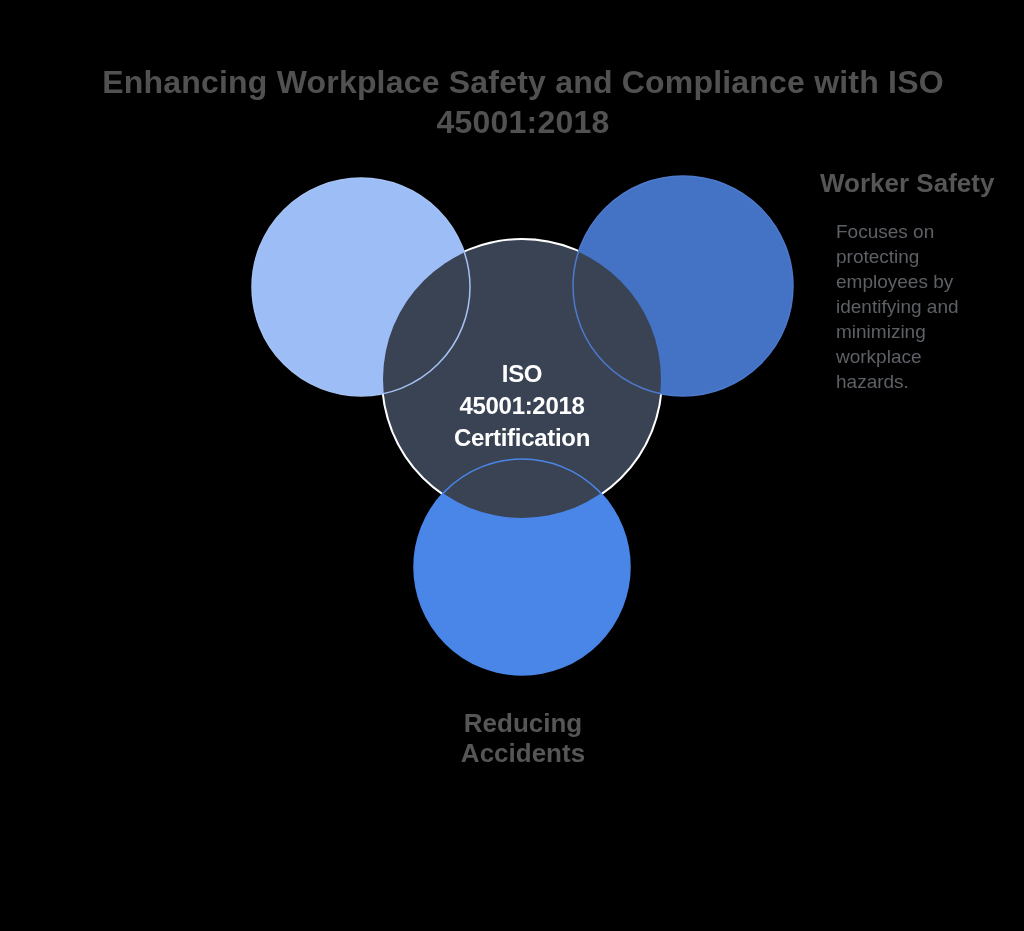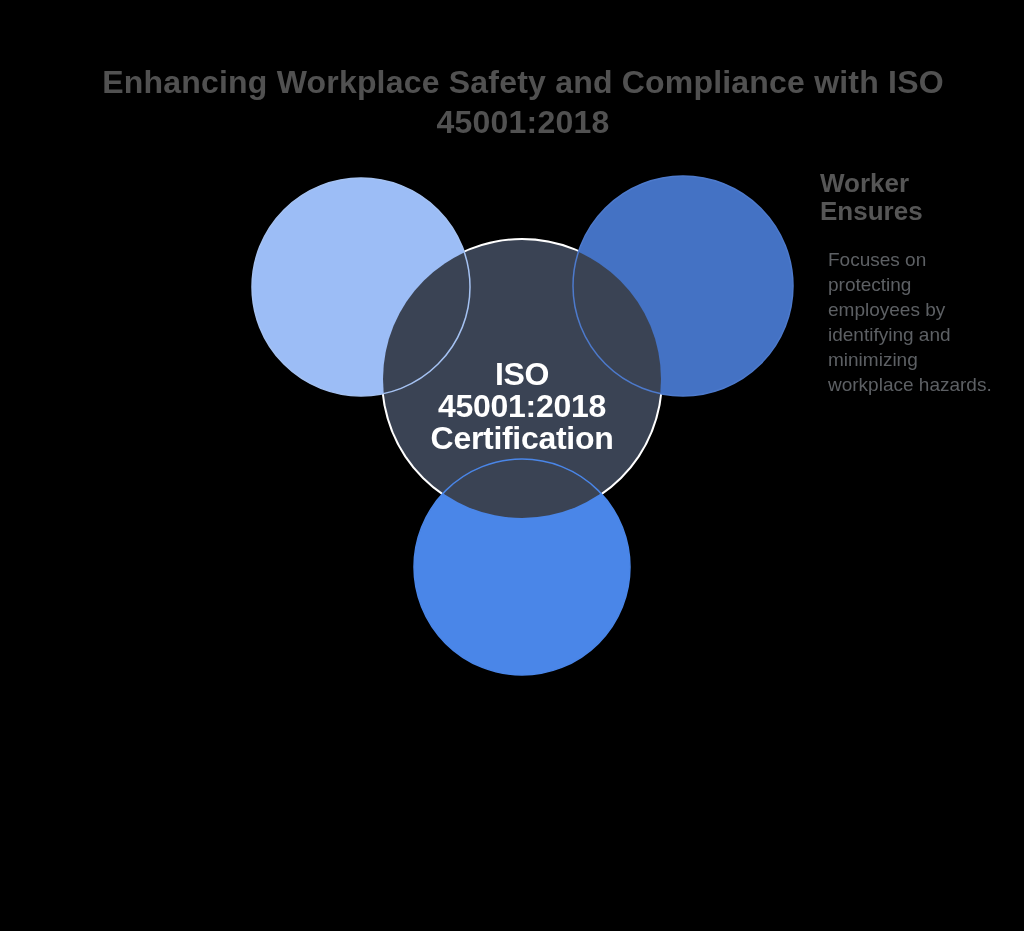--- a/index.html
+++ b/index.html
@@ -17,33 +17,33 @@
     font-size: 32px; font-weight: bold; line-height: 40px;
     letter-spacing: 0.2px;
     color: #515151;
     white-space: pre-line;
   }
   svg.venn { position: absolute; left: 0; top: 0; }
   .center-label {
     position: absolute; left: 361px; top: 358px; width: 300px;
     text-align: center;
     color: #ffffff; font-weight: bold;
-    font-size: 32px; line-height: 32px;
+    font-size: 24px; line-height: 32px;
     white-space: pre-line;
     letter-spacing: -0.3px;
   }
   .topic { position: absolute; }
   .topic-heading {
     font-size: 26px; font-weight: bold; color: #565656;
     line-height: 28px; margin: 0 0 22px 0;
     white-space: pre-line;
   }
   .topic-body {
     font-size: 19px; color: #5d6064; line-height: 25px;
-    margin: 8px;
+    margin: 16px;
     white-space: pre-line;
   }
   .topic-compliance { left: 26px; top: 196px; width: 190px; text-align: right; }
   .topic-worker-safety { left: 809px; top: 169px; width: 190px; text-align: left; }
   .topic-reducing-accidents { left: 362px; top: 708px; width: 300px; text-align: center; }
   .topic-reducing-accidents .topic-heading { line-height: 30px; margin-bottom: 20px; }
 </style>
 </head>
 <body style="background: rgb(0, 0, 0);">
 
@@ -68,25 +68,27 @@
   </svg>
 
   <div class="center-label">ISO
 45001:2018
 Certification</div>
 
   <div class="topic topic-compliance">
   </div>
 
   <div class="topic topic-worker-safety">
-    <h2 class="topic-heading">Worker Ensures</h2>
+    <h2 class="topic-heading">Worker Safety</h2>
     <p class="topic-body">Focuses on
 protecting
 employees by
 identifying and
 minimizing
 workplace hazards.</p>
   </div>
 
   <div class="topic topic-reducing-accidents">
+    <h2 class="topic-heading">Reducing
+Accidents</h2>
   </div>
 
 </div>
 
 </body></html>

